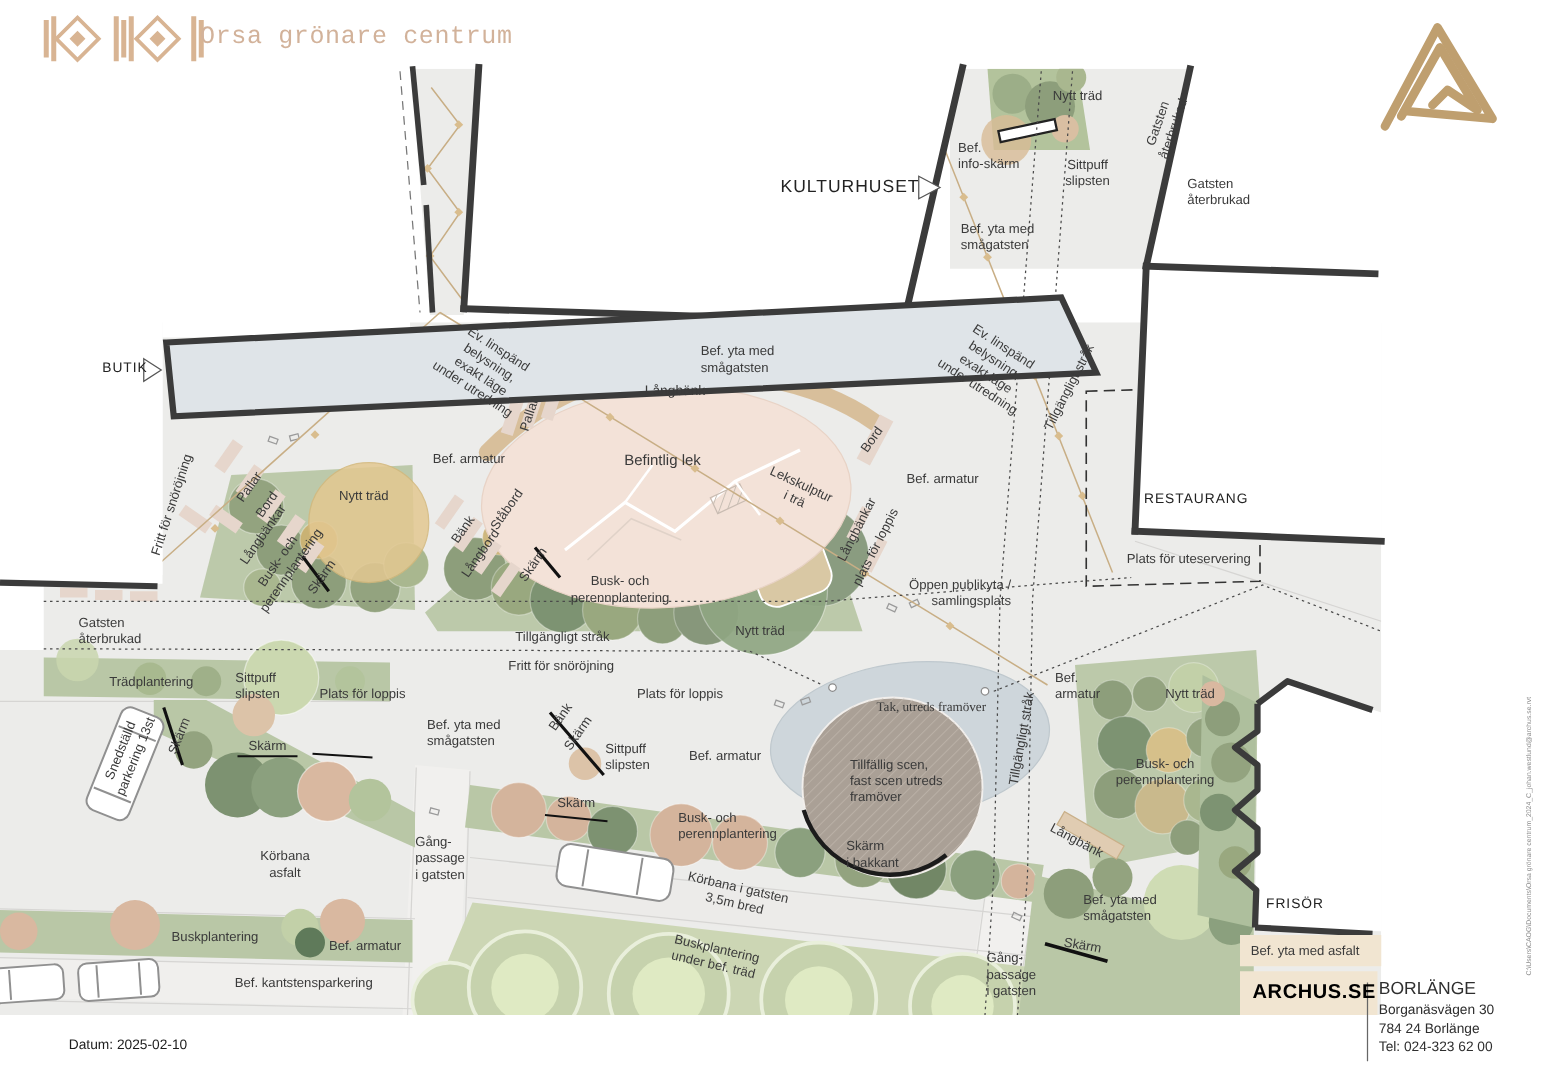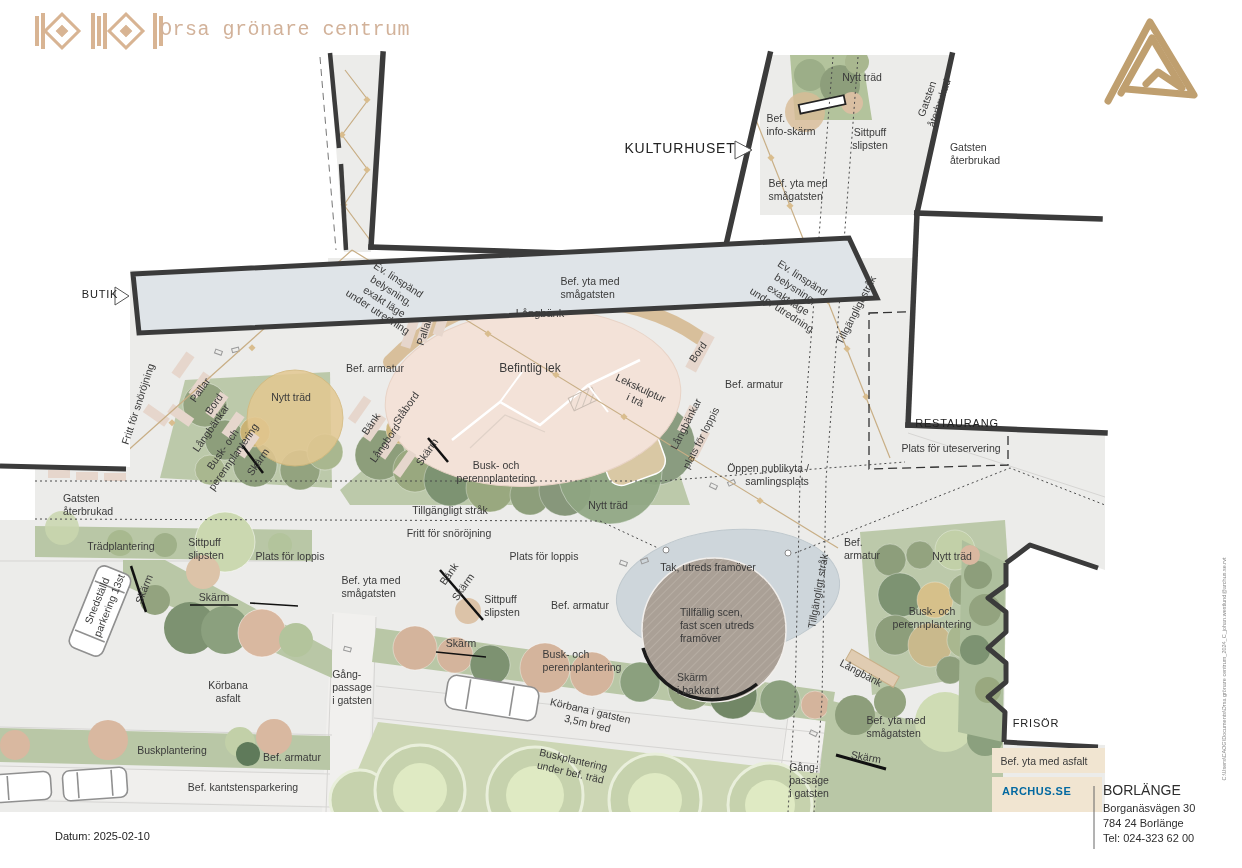--- a/index.html
+++ b/index.html
@@ -7,22 +7,22 @@
          font-family:"Liberation Sans", sans-serif;}
   #plan-svg{position:absolute;left:0;top:0;}
   #labels{position:absolute;left:0;top:0;width:100%;height:100%;pointer-events:none;}
   .lbl{position:absolute;transform:translate(-50%,-50%);white-space:pre-line;text-align:center;
        font-size:10.5px;color:#3a3a3a;line-height:1.22;}
   .lbl.bld{letter-spacing:0.8px;color:#222;}
   #page-title{position:absolute;left:160px;top:18px;font-size:20px;color:#d2b29a;letter-spacing:0.5px;font-family:Liberation Mono, monospace;}
   #datum{position:absolute;left:55px;top:830px;font-size:11px;color:#1c1c1c;}
   #address{position:absolute;left:1103px;top:781px;font-size:11px;color:#2e2e2e;line-height:1.4;}
   #address .city{font-size:14px;}
-  #archus-se{position:absolute;left:1002px;top:785px;font-size:11px;font-weight:bold;
-             color:#0369a1;letter-spacing:0.5px;}
+  #archus-se{position:absolute;left:1002px;top:785px;font-size:16px;font-weight:bold;
+             color:#000000;letter-spacing:0.5px;}
   #file-path{position:absolute;left:1164px;top:666px;width:120px;font-size:5.5px;color:#8a8a8a;
              transform:rotate(-90deg);transform-origin:center;white-space:nowrap;text-align:center;width:260px;left:1094px;}
 </style>
 </head>
 <body>
 
 <div id="sheet">
 
 <svg id="plan-svg" width="1242" height="868" viewBox="0 0 1242 868">
   <defs>
@@ -434,21 +434,21 @@
       <div class="lbl" style="left: 406px; top: 408px; transform: translate(-50%, -50%) rotate(-55deg);">Ståbord</div>
       <div class="lbl" style="left: 427px; top: 452px; transform: translate(-50%, -50%) rotate(-55deg);">Skärm</div>
       <div class="lbl" style="left: 496px; top: 472px; transform: translate(-50%, -50%);">Busk- och
 perennplantering</div>
       <div class="lbl" style="left: 698px; top: 352px; transform: translate(-50%, -50%) rotate(-55deg);">Bord</div>
       <div class="lbl" style="left: 754px; top: 384px; transform: translate(-50%, -50%);">Bef. armatur</div>
       <div class="lbl" style="left: 686px; top: 424px; transform: translate(-50%, -50%) rotate(-63deg);">Långbänkar</div>
       <div class="lbl" style="left: 701px; top: 438px; transform: translate(-50%, -50%) rotate(-63deg);">plats för loppis</div>
       <div class="lbl" style="left: 768px; top: 475px; transform: translate(-50%, -50%); text-align: right;">Öppen publikyta /
 samlingsplats</div>
-      <div class="lbl bld" style="left: 957px; top: 424px; transform: translate(-50%, -50%); font-size: 11px;">RESTAURANG</div>
+      <div class="lbl bld" style="left: 957px; top: 400px; transform: translate(-50%, -50%); font-size: 11px;">RESTAURANG</div>
       <div class="lbl" style="left: 951px; top: 448px; transform: translate(-50%, -50%);">Plats för uteservering</div>
       <div class="lbl" style="left: 88px; top: 505px; transform: translate(-50%, -50%); text-align: left;">Gatsten
 återbrukad</div>
       <div class="lbl" style="left: 450px; top: 510px; transform: translate(-50%, -50%);">Tillgängligt stråk</div>
       <div class="lbl" style="left: 608px; top: 505px; transform: translate(-50%, -50%);">Nytt träd</div>
       <div class="lbl" style="left: 449px; top: 533px; transform: translate(-50%, -50%);">Fritt för snöröjning</div>
       <div class="lbl" style="left: 121px; top: 546px; transform: translate(-50%, -50%);">Trädplantering</div>
       <div class="lbl" style="left: 206px; top: 549px; transform: translate(-50%, -50%); text-align: left;">Sittpuff
 slipsten</div>
       <div class="lbl" style="left: 290px; top: 556px; transform: translate(-50%, -50%);">Plats för loppis</div>
@@ -460,21 +460,21 @@
 parkering 13st</div>
       <div class="lbl" style="left: 144px; top: 589px; transform: translate(-50%, -50%) rotate(-68deg);">Skärm</div>
       <div class="lbl" style="left: 214px; top: 597px; transform: translate(-50%, -50%);">Skärm</div>
       <div class="lbl" style="left: 371px; top: 587px; transform: translate(-50%, -50%); text-align: left;">Bef. yta med
 smågatsten</div>
       <div class="lbl" style="left: 449px; top: 574px; transform: translate(-50%, -50%) rotate(-55deg);">Bänk</div>
       <div class="lbl" style="left: 463px; top: 587px; transform: translate(-50%, -50%) rotate(-55deg);">Skärm</div>
       <div class="lbl" style="left: 502px; top: 606px; transform: translate(-50%, -50%); text-align: left;">Sittpuff
 slipsten</div>
       <div class="lbl" style="left: 580px; top: 605px; transform: translate(-50%, -50%);">Bef. armatur</div>
-      <div class="lbl" style="left: 708px; top: 567px; transform: translate(-50%, -50%);">Tak, utreds framöver</div>
+      <div class="lbl" style="left: 745px; top: 567px; transform: translate(-50%, -50%); font-family: Liberation Serif, serif;">Tak, utreds framöver</div>
       <div class="lbl" style="left: 818px; top: 591px; transform: translate(-50%, -50%) rotate(-80deg);">Tillgängligt stråk</div>
       <div class="lbl" style="left: 932px; top: 618px; transform: translate(-50%, -50%);">Busk- och
 perennplantering</div>
       <div class="lbl" style="left: 717px; top: 625px; transform: translate(-50%, -50%); text-align: left;">Tillfällig scen,
 fast scen utreds
 framöver</div>
       <div class="lbl" style="left: 698px; top: 684px; transform: translate(-50%, -50%); text-align: left;">Skärm
 i bakkant</div>
       <div class="lbl" style="left: 861px; top: 673px; transform: translate(-50%, -50%) rotate(28deg);">Långbänk</div>
       <div class="lbl" style="left: 228px; top: 692px; transform: translate(-50%, -50%);">Körbana

